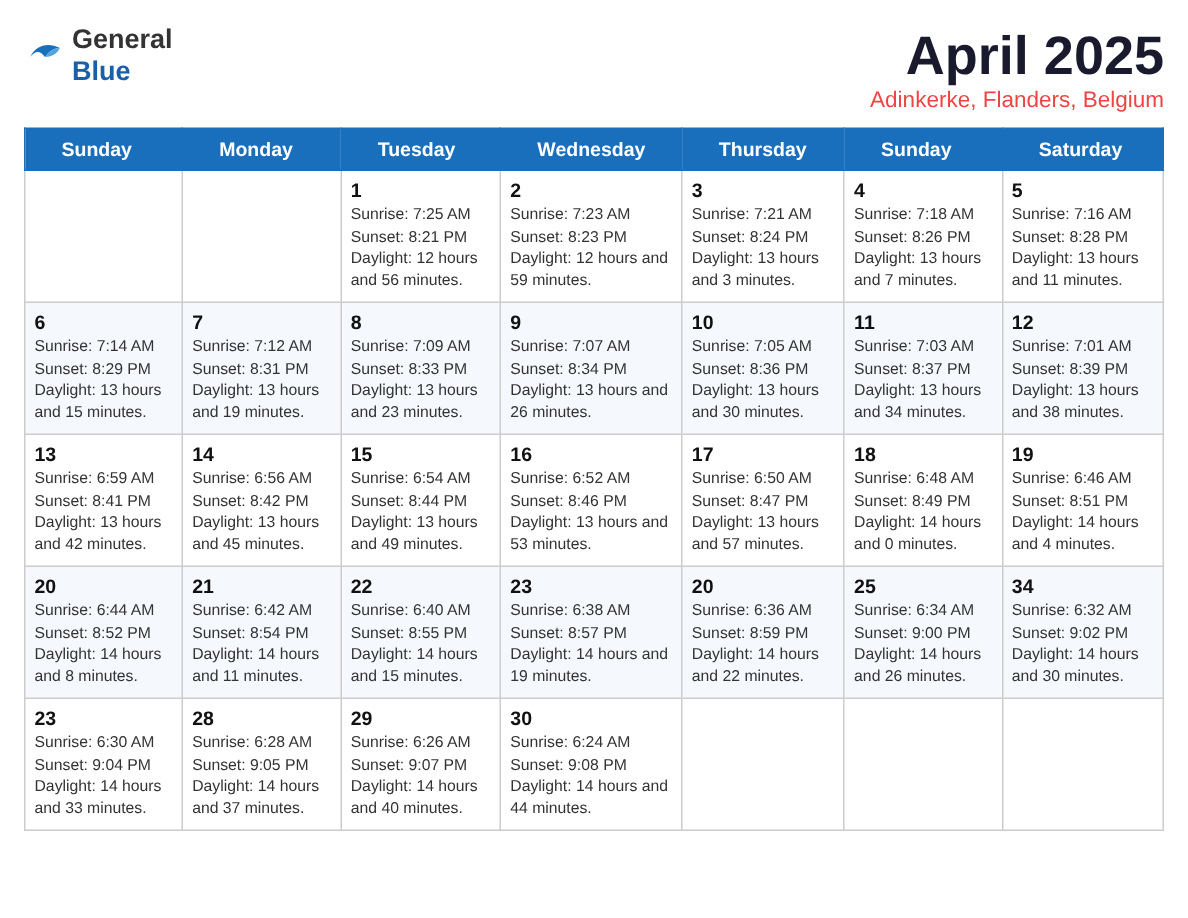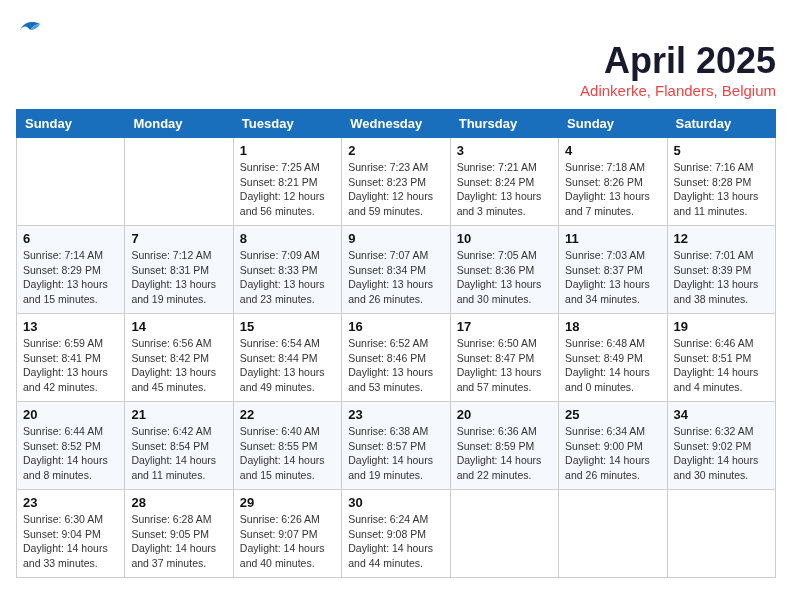--- a/index.html
+++ b/index.html
@@ -35,36 +35,35 @@
       width: 28px;
       height: 22px;
     }
     .title-area {
       text-align: right;
     }
     .title-month {
       font-size: 36px;
       font-weight: bold;
       color: #1a1a2e;
-      margin-top: 24px;
     }
     .title-location {
       font-size: 15px;
       color: #ef4444;
     }
     .calendar-table {
       width: 100%;
       border-collapse: collapse;
       border: 1px solid #ccc;
     }
     .calendar-table th {
       background-color: #1a6fbc;
       color: #fff;
       text-align: left;
-      padding: 6px 8px;
+      padding: 6px 24px;
       font-size: 13px;
       border: 1px solid #1a6fbc;
     }
     .calendar-table td {
       vertical-align: top;
       border: 1px solid #ccc;
       padding: 5px 6px;
       width: calc(100% / 7);
       min-height: 80px;
       height: 88px;
@@ -92,20 +91,24 @@
 <body>
 
 <div class="header-area">
   <div class="logo">
     <div>
       <svg class="logo-bird" viewBox="0 0 28 22" xmlns="http://www.w3.org/2000/svg">
         <path d="M4 14 C8 6, 16 4, 24 8 C20 8, 17 10, 14 14 C11 10, 8 9, 4 14Z" fill="#1a6fbc"></path>
         <path d="M14 14 C17 10, 20 8, 24 8 C22 12, 18 14, 14 14Z" fill="#4fa3e0"></path>
       </svg>
     </div>
+    <div>
+      <span class="logo-text-general">General</span><br>
+      <span class="logo-text-blue">Blue</span>
+    </div>
   </div>
   <div class="title-area">
     <div class="title-month">April 2025</div>
     <div class="title-location">Adinkerke, Flanders, Belgium</div>
   </div>
 </div>
 
 <table class="calendar-table">
   <thead>
     <tr>

